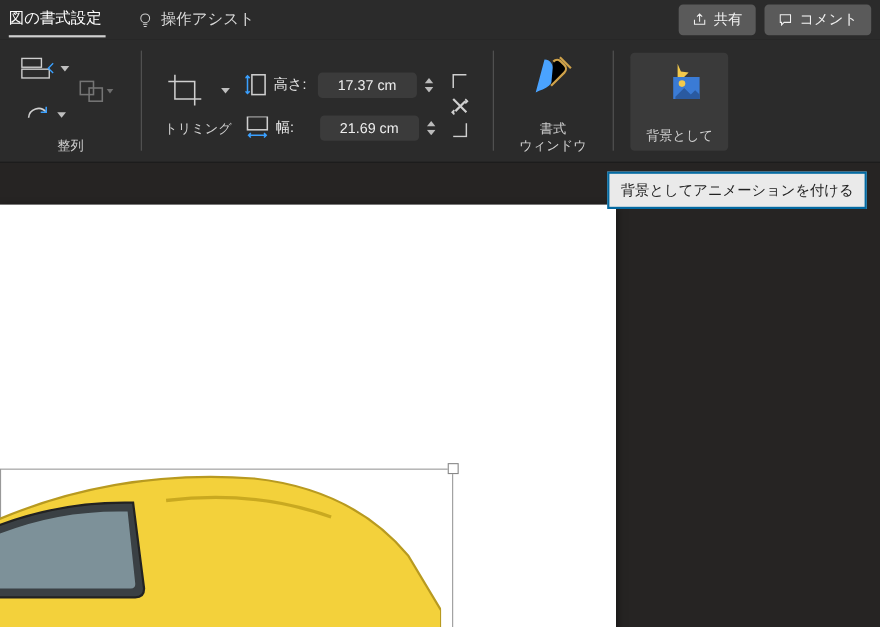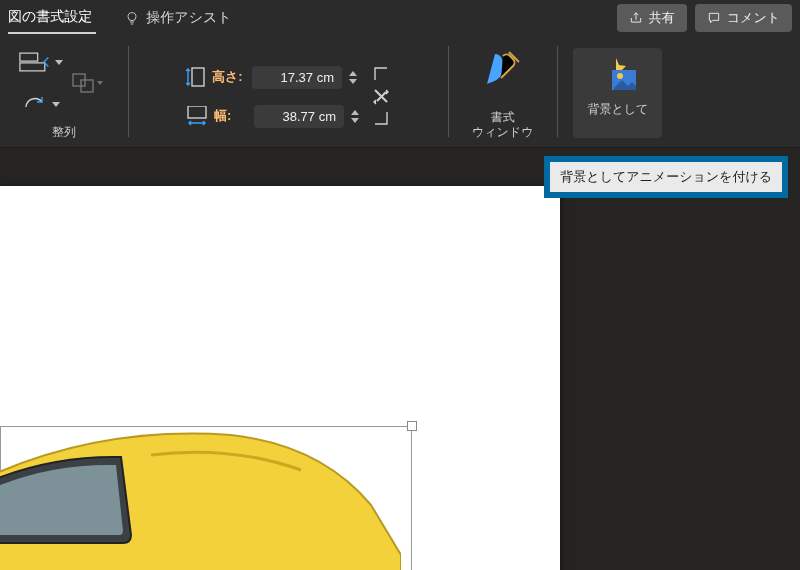--- a/index.html
+++ b/index.html
@@ -84,52 +84,52 @@
 .ico-btn {
   width: 44px; height: 36px;
   display: flex; align-items: center; justify-content: center;
 }
 .caret { width: 0; height: 0; border-left: 4px solid transparent; border-right: 4px solid transparent; border-top: 5px solid #bfbfbf; margin-left: 4px; display:inline-block; }
 .small-caret { width: 0; height: 0; border-left: 3px solid transparent; border-right: 3px solid transparent; border-top: 4px solid #bfbfbf; display:inline-block; }
 svg.ico { stroke: #cfcfcf; fill: none; stroke-width: 1.4; }
 .size-field {
   display: flex; align-items: center; gap: 6px;
 }
-.size-label { color: #fdba74; font-size: 13px; min-width: 34px; font-weight: bold; }
+.size-label { color: #e5e5e5; font-size: 13px; min-width: 34px; }
 .size-input {
   background: #3b3b3b;
   border-radius: 4px;
   width: 90px;
   padding: 4px 8px;
-  text-align: right;
+  text-align: center;
   font-size: 13px;
   color: #eee;
 }
 .spinners {
   display: flex; flex-direction: column; gap: 2px;
 }
 .spin { width: 10px; height: 6px; display:flex; align-items:center; justify-content:center; }
 .corner { width: 14px; height: 14px; }
 .locker { width: 18px; height: 18px; }
 .big-btn {
   display: flex; flex-direction: column; align-items: center; justify-content: space-between;
   gap: 8px;
   padding: 6px 18px 0 18px;
   height: 100%;
 }
-.big-btn.highlight { background: #3a3a3a; border-radius: 4px; margin: 4px 10px; padding: 6px 14px 20px 14px; }
+.big-btn.highlight { background: #3a3a3a; border-radius: 4px; margin: 4px 10px; padding: 6px 14px 5px 14px; }
 .big-ico { width: 44px; height: 40px; }
 
 .tooltip {
   position: absolute;
   top: 156px; right: 12px;
   background: #eaeaea;
   color: #222;
   padding: 6px 10px;
-  border: 6px solid #0369a1;
+  border: 2px solid #0369a1;
   font-size: 13px;
 }
 
 .canvas-area {
   position: absolute;
   top: 148px; left: 0; right: 0; bottom: 0;
   background: #262423;
 }
 .page {
   position: absolute;
@@ -215,20 +215,29 @@
             </svg>
           <span class="small-caret"></span>
         </div>
       </div>
     </div>
     <div class="group-label">整列</div>
   </div>
 
   <div class="group" style="width:320px">
     <div class="row" style="height:100%; gap:12px">
+      <div class="stack" style="align-items:center; gap:10px; padding-top:6px">
+        <div class="row">
+          <svg class="ico" width="38" height="34" viewBox="0 0 38 34">
+            <path d="M8 2v22h24M2 8h24v22"></path>
+          </svg>
+          <span class="caret"></span>
+        </div>
+        <div class="group-label">トリミング</div>
+      </div>
       <div class="stack" style="gap:16px; padding-top:8px">
         <div class="size-field">
           <svg class="ico" width="20" height="22" viewBox="0 0 20 22">
               <rect x="6" y="2" width="12" height="18"></rect>
               <path d="M2 3v16M0 5l2-2 2 2M0 17l2 2 2-2" stroke="#3aa0ff"></path>
             </svg>
           <span class="size-label">高さ:</span>
           <div class="size-input">17.37 cm</div>
           <div class="spinners">
             <div class="spin">
@@ -242,21 +251,21 @@
                 </svg>
               </div>
           </div>
         </div>
         <div class="size-field">
           <svg class="ico" width="22" height="20" viewBox="0 0 22 20">
               <rect x="2" y="0" width="18" height="12"></rect>
               <path d="M3 17h16M5 15l-2 2 2 2M17 15l2 2-2 2" stroke="#3aa0ff"></path>
             </svg>
           <span class="size-label">幅:</span>
-          <div class="size-input">38.77 cm</div>
+          <div class="size-input">21.69 cm</div>
           <div class="spinners">
             <div class="spin">
                 <svg width="8" height="5">
                   <path d="M0 5L4 0 8 5" fill="#bbb"></path>
                 </svg>
               </div>
             <div class="spin">
                 <svg width="8" height="5">
                   <path d="M0 0L4 5 8 0" fill="#bbb"></path>
                 </svg>

